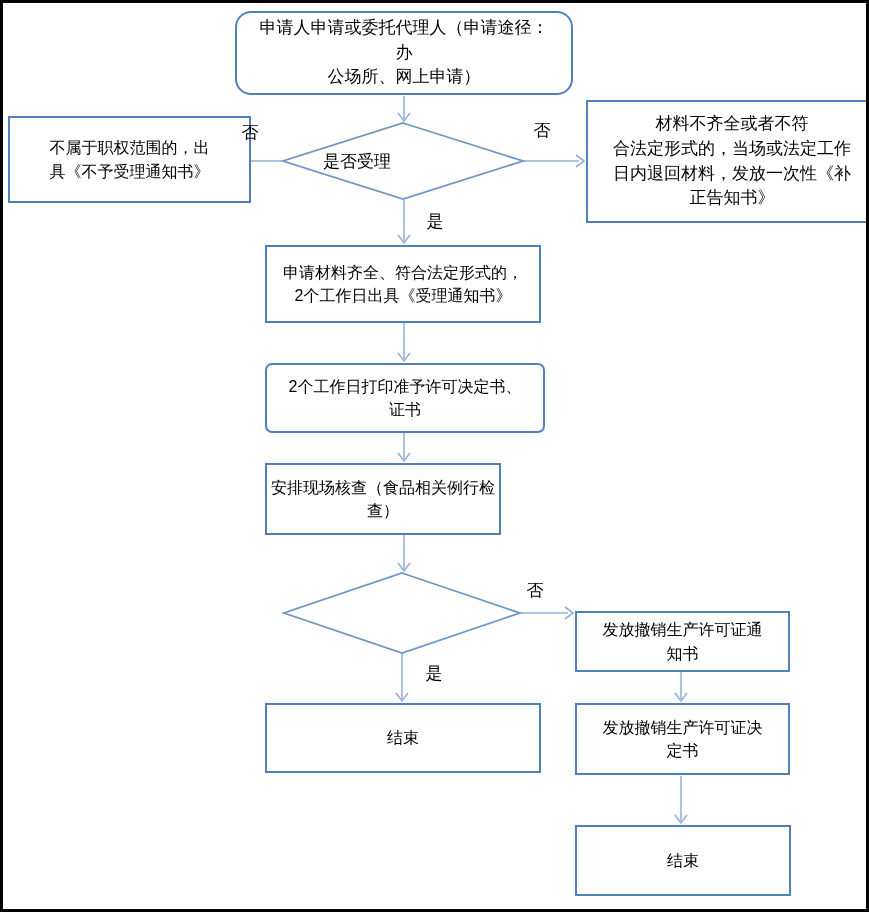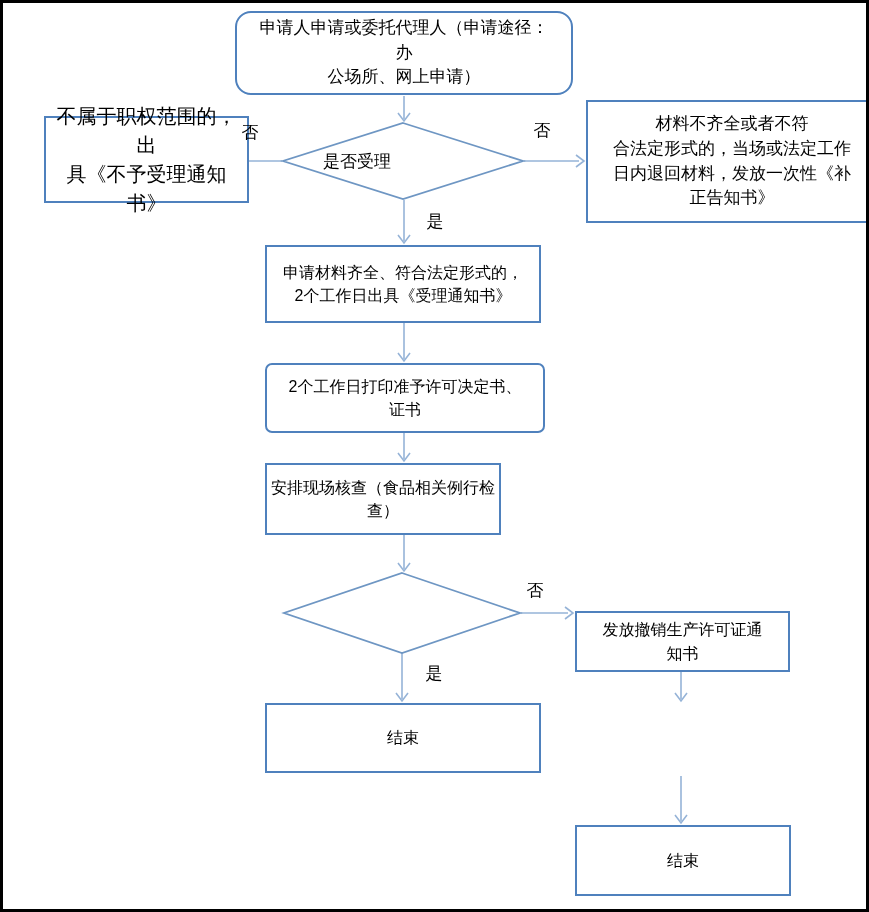--- a/index.html
+++ b/index.html
@@ -32,21 +32,21 @@
   }
   .edge-label{
     position:absolute;
     color:#000000;
     font-size:17px;
     text-align:center;
     width:26px;
   }
   
   .n-start{left:232px;top:8px;width:338px;height:84px;font-size:17px;padding:0 16px;}
-  .n-reject{left:5px;top:113px;width:205px;height:87px;font-size:20px;padding:0 10px;margin-left:36px;}
+  .n-reject{left:5px;top:113px;width:243px;height:87px;font-size:16px;padding:0 10px;}
   .n-incomplete{left:583px;top:97px;width:292px;height:123px;font-size:17px;padding:0 6px;}
   .n-accept{left:262px;top:242px;width:276px;height:78px;}
   .n-print{left:262px;top:360px;width:280px;height:70px;border-radius:7px;}
   .n-inspect{left:262px;top:460px;width:236px;height:72px;}
   .n-end-left{left:262px;top:700px;width:276px;height:70px;}
   .n-revoke-notice{left:572px;top:608px;width:215px;height:61px;}
   .n-revoke-decision{left:572px;top:700px;width:215px;height:72px;}
   .n-end-right{left:572px;top:822px;width:216px;height:71px;}
   .dl-1{left:320px;top:147px;width:160px;}
   .dl-2{left:320px;top:599px;width:160px;}
@@ -158,20 +158,24 @@
 
   <div class="node n-end-left">
     <span class="txt">结束</span>
   </div>
 
   <div class="node n-revoke-notice">
     <span class="txt">发放撤销生产许可证通
 知书</span>
   </div>
 
+  <div class="node n-revoke-decision">
+    <span class="txt">发放撤销生产许可证决
+定书</span>
+  </div>
 
   <div class="node n-end-right">
     <span class="txt">结束</span>
   </div>
 
   <div class="diamond-label dl-1">是否受理</div>
 
   <div class="edge-label el-no-left">否</div>
   <div class="edge-label el-no-right1">否</div>
   <div class="edge-label el-yes1">是</div>

